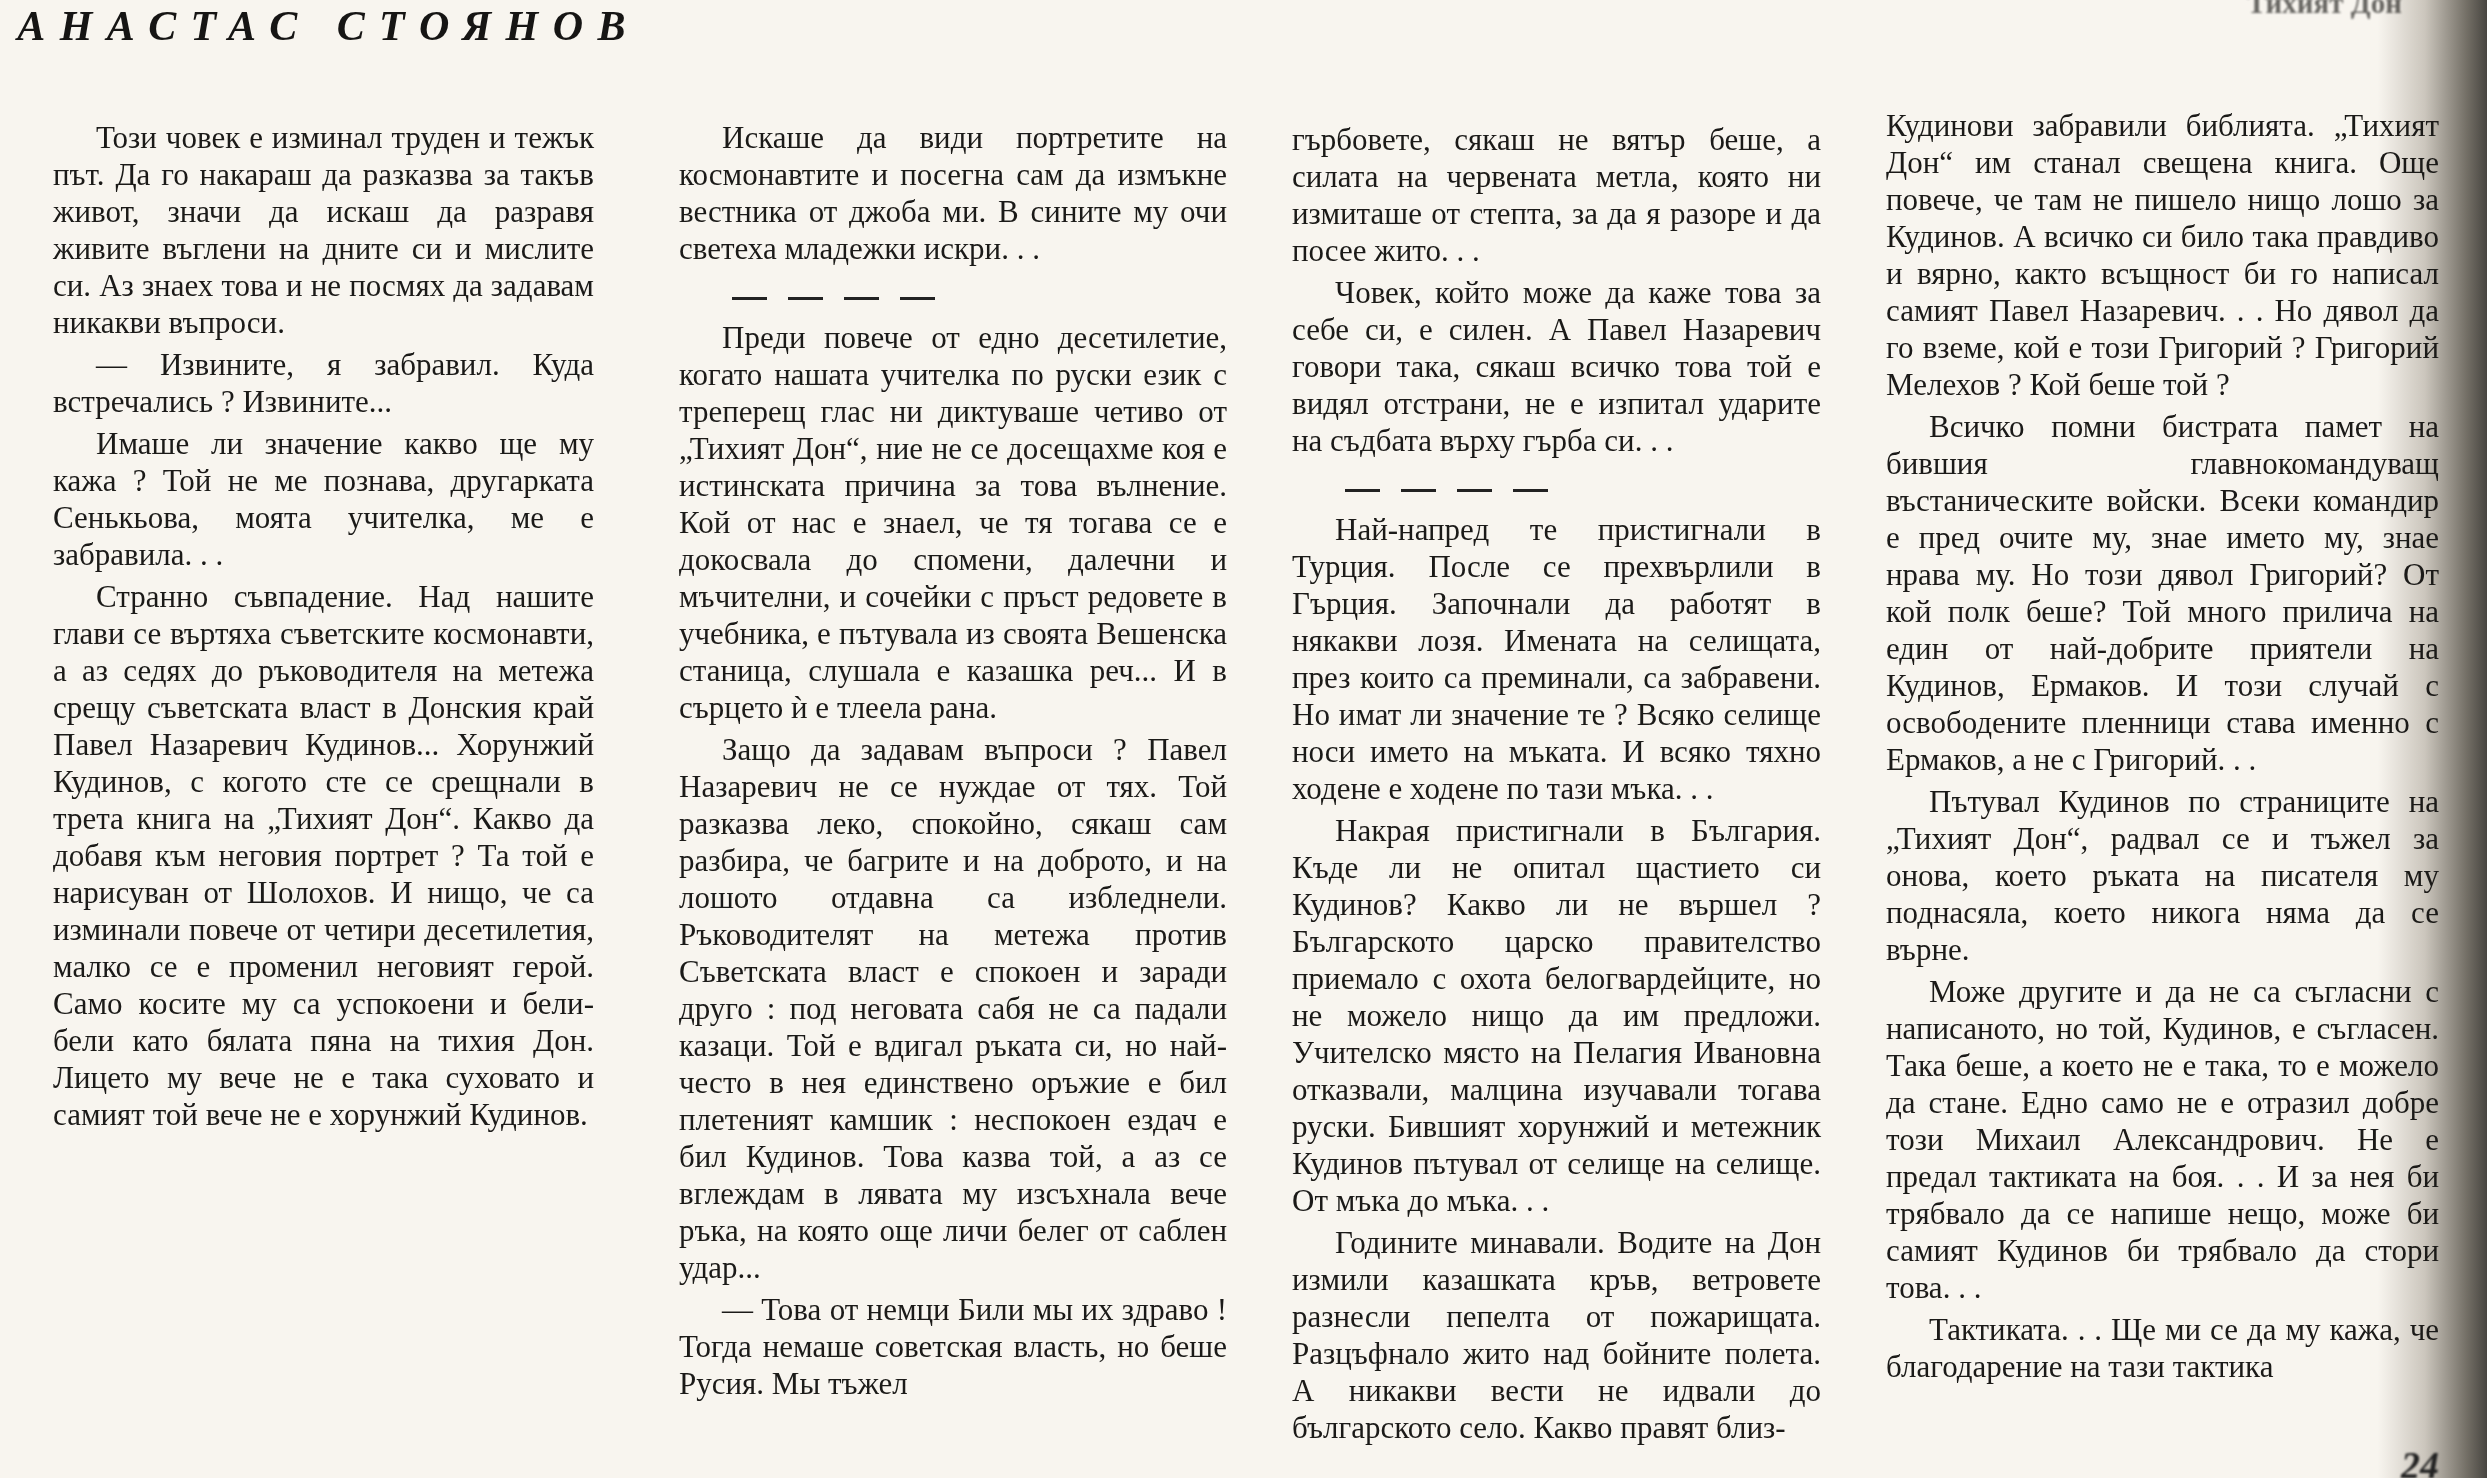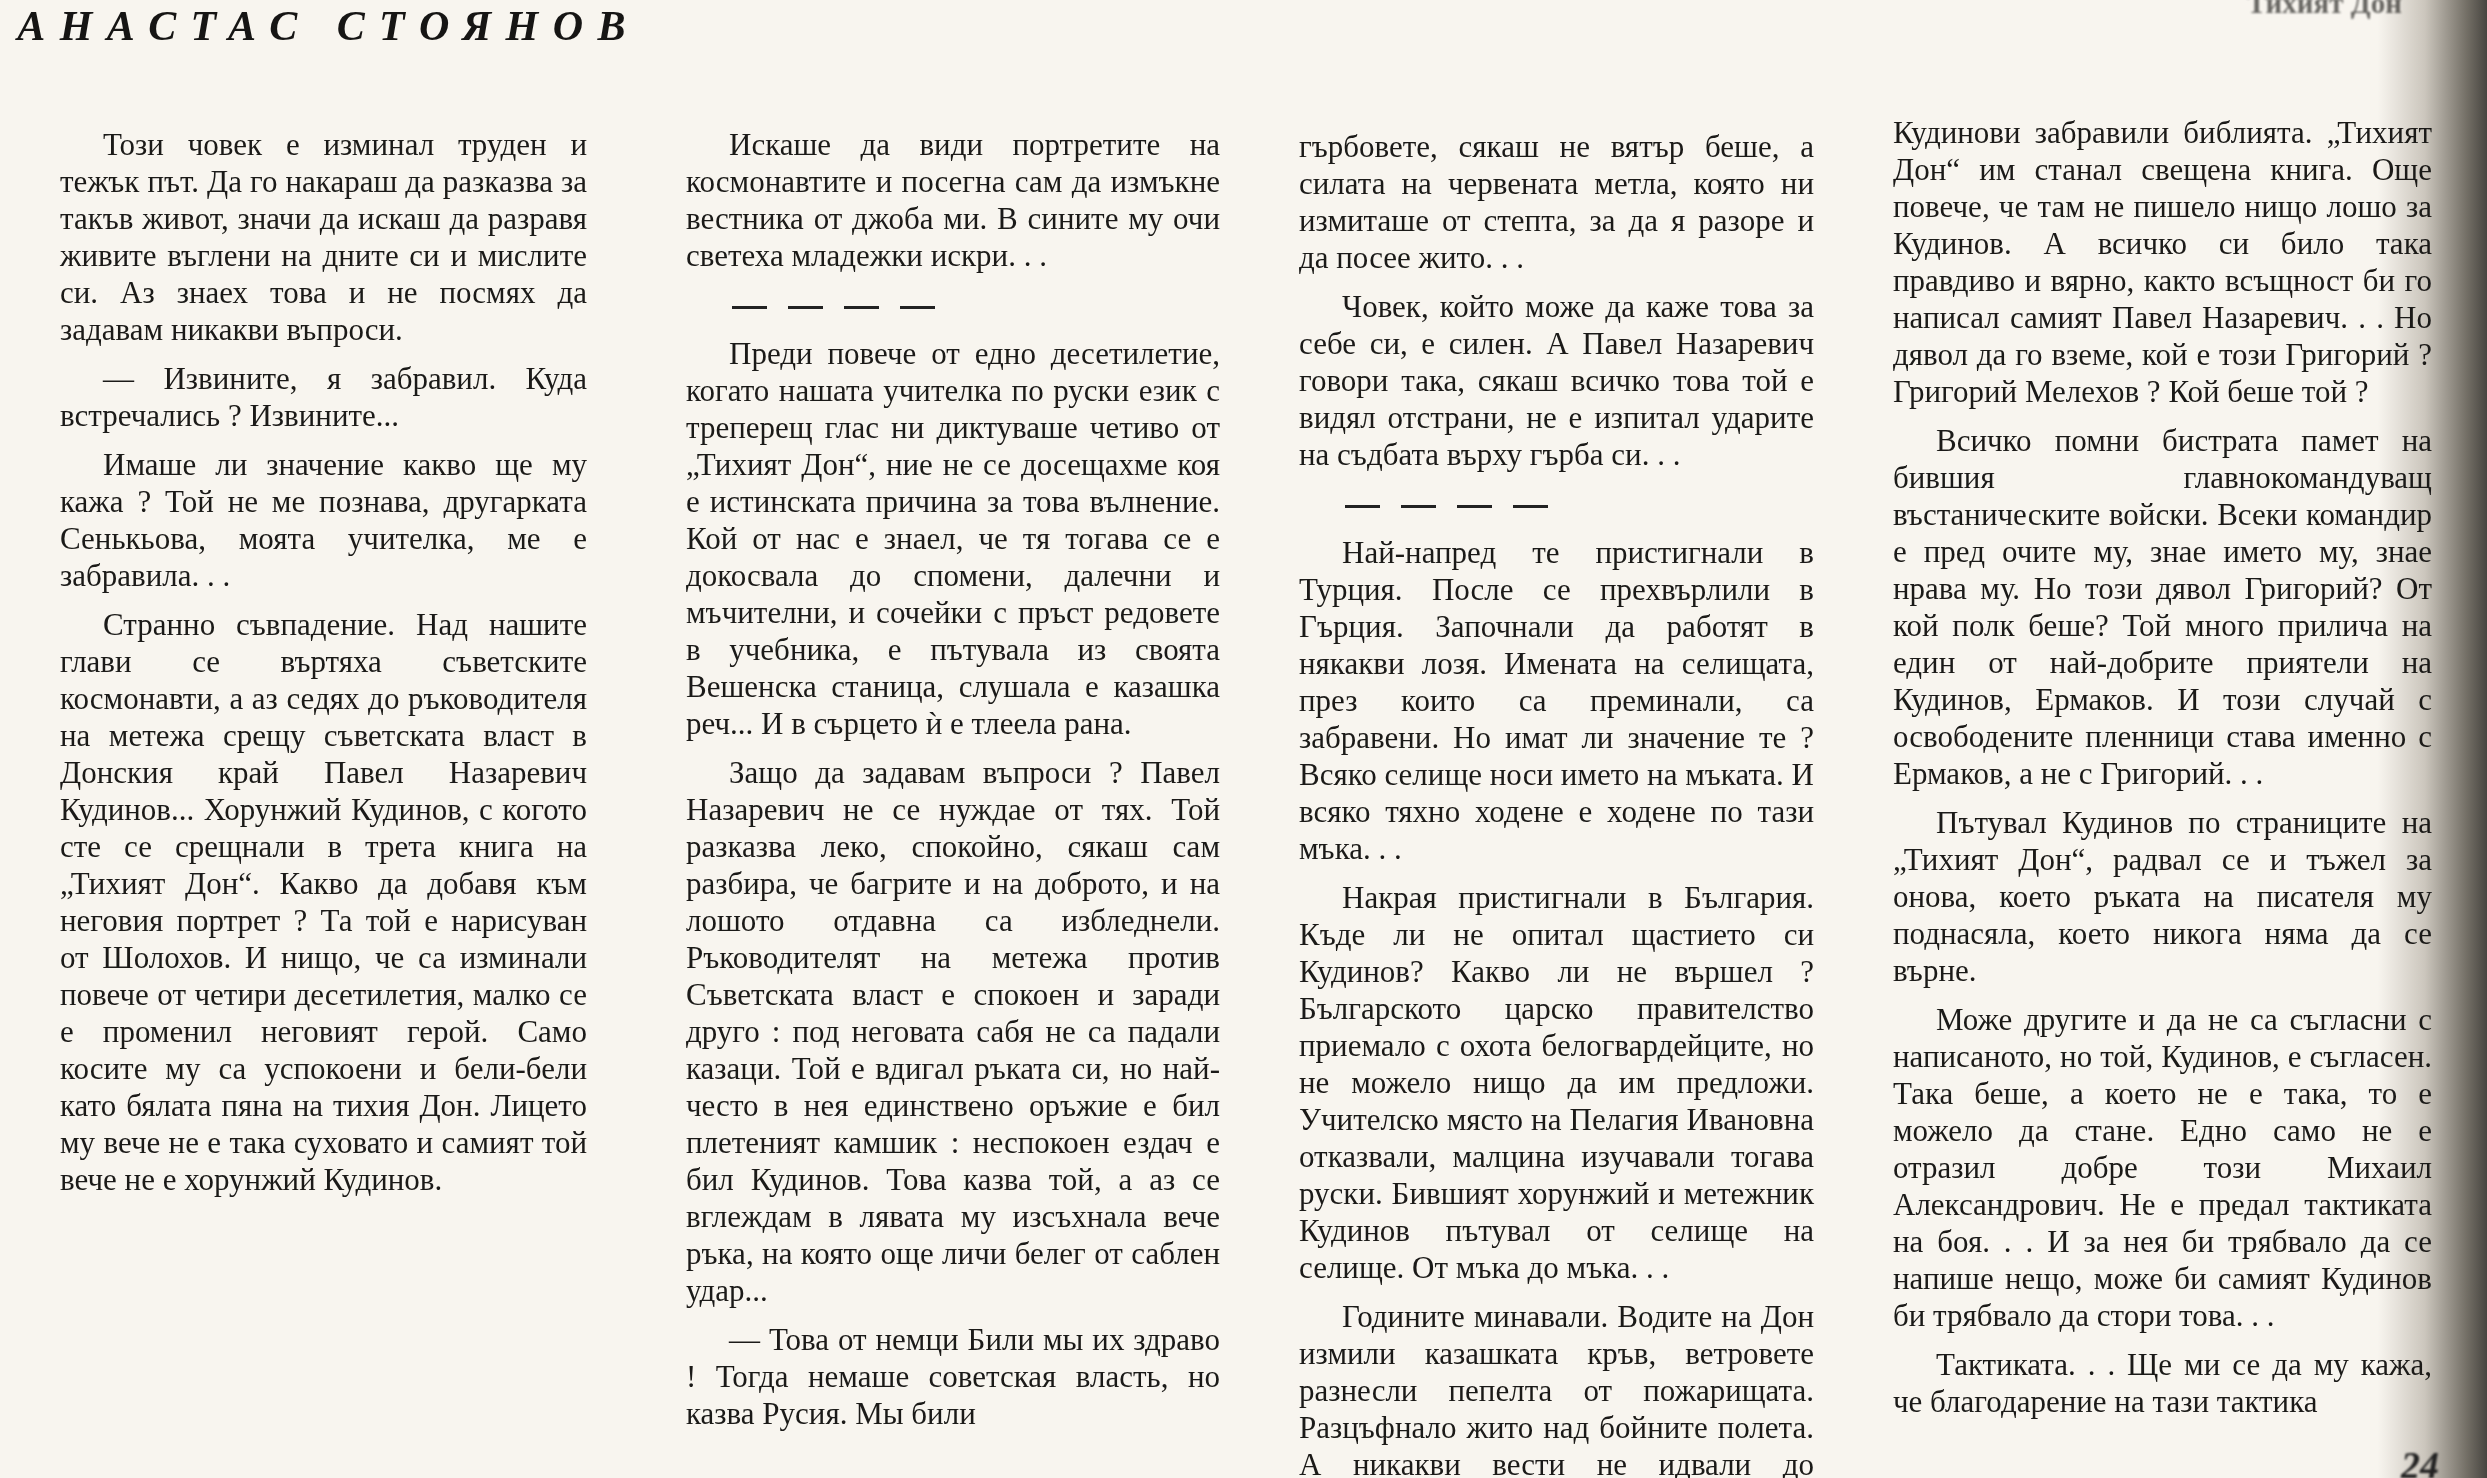--- a/index.html
+++ b/index.html
@@ -30,21 +30,21 @@
   }
   .col {
     position: absolute; top: 114px;
     font-size: 31px; line-height: 37px;
     text-align: justify;
   }
   .col1 { left: 48px;  width: 551px; }
   .col2 { left: 674px; width: 558px; }
   .col3 { left: 1287px; width: 539px; top: 116px; }
   .col4 { left: 1881px; width: 563px; top: 102px; }
-  .col p { margin: 12px; text-indent: 43px; }
+  .col p { margin: 5px; text-indent: 43px; }
   .col p.noindent { text-indent: 0; }
   .col .sep {
     height: 37px; margin: 9.6px 0 0 58px; position: relative;
   }
   .col .sep span {
     display: inline-block; width: 35px; height: 2.9px; background: #222;
     margin-right: 21px; vertical-align: middle;
   }
   .col4 { filter: none; }
   .page-number {
@@ -66,21 +66,21 @@
     <p>— Извините, я забравил. Куда встречались ? Извините...</p>
     <p>Имаше ли значение какво ще му кажа ? Той не ме познава, другарката Сенькьова, моята учителка, ме е забравила. . .</p>
     <p>Странно съвпадение. Над нашите глави се въртяха съветските космонавти, а аз седях до ръководителя на метежа срещу съветската власт в Донския край Павел Назаревич Кудинов... Хорунжий Кудинов, с когото сте се срещнали в трета книга на „Тихият Дон“. Какво да добавя към неговия портрет ? Та той е нарисуван от Шолохов. И нищо, че са изминали повече от четири десетилетия, малко се е променил неговият герой. Само косите му са успокоени и бели-бели като бялата пяна на тихия Дон. Лицето му вече не е така суховато и самият той вече не е хорунжий Кудинов.</p>
   </div>
 
   <div class="col col2">
     <p>Искаше да види портретите на космонавтите и посегна сам да измъкне вестника от джоба ми. В сините му очи светеха младежки искри. . .</p>
     <div class="sep"><span></span><span></span><span></span><span></span></div>
     <p>Преди повече от едно десетилетие, когато нашата учителка по руски език с треперещ глас ни диктуваше четиво от „Тихият Дон“, ние не се досещахме коя е истинската причина за това вълнение. Кой от нас е знаел, че тя тогава се е докосвала до спомени, далечни и мъчителни, и сочейки с пръст редовете в учебника, е пътувала из своята Вешенска станица, слушала е казашка реч... И в сърцето ѝ е тлеела рана.</p>
     <p>Защо да задавам въпроси ? Павел Назаревич не се нуждае от тях. Той разказва леко, спокойно, сякаш сам разбира, че багрите и на доброто, и на лошото отдавна са избледнели. Ръководителят на метежа против Съветската власт е спокоен и заради друго : под неговата сабя не са падали казаци. Той е вдигал ръката си, но най-често в нея единствено оръжие е бил плетеният камшик : неспокоен ездач е бил Кудинов. Това казва той, а аз се вглеждам в лявата му изсъхнала вече ръка, на която още личи белег от саблен удар...</p>
-    <p>— Това от немци Били мы их здраво ! Тогда немаше советская власть, но казва Русия. Мы били</p>
+    <p>— Това от немци Били мы их здраво ! Тогда немаше советская власть, но беше Русия. Мы тъжел</p>
   </div>
 
   <div class="col col3">
     <p class="noindent">гърбовете, сякаш не вятър беше, а силата на червената метла, която ни измиташе от степта, за да я разоре и да посее жито. . .</p>
     <p>Човек, който може да каже това за себе си, е силен. А Павел Назаревич говори така, сякаш всичко това той е видял отстрани, не е изпитал ударите на съдбата върху гърба си. . .</p>
     <div class="sep"><span></span><span></span><span></span><span></span></div>
     <p>Най-напред те пристигнали в Турция. После се прехвърлили в Гърция. Започнали да работят в някакви лозя. Имената на селищата, през които са преминали, са забравени. Но имат ли значение те ? Всяко селище носи името на мъката. И всяко тяхно ходене е ходене по тази мъка. . .</p>
     <p>Накрая пристигнали в България. Къде ли не опитал щастието си Кудинов? Какво ли не вършел ? Българското царско правителство приемало с охота белогвардейците, но не можело нищо да им предложи. Учителско място на Пелагия Ивановна отказвали, малцина изучавали тогава руски. Бившият хорунжий и метежник Кудинов пътувал от селище на селище. От мъка до мъка. . .</p>
     <p>Годините минавали. Водите на Дон измили казашката кръв, ветровете разнесли пепелта от пожарищата. Разцъфнало жито над бойните полета. А никакви вести не идвали до българското село. Какво правят близ-</p>
   </div>

